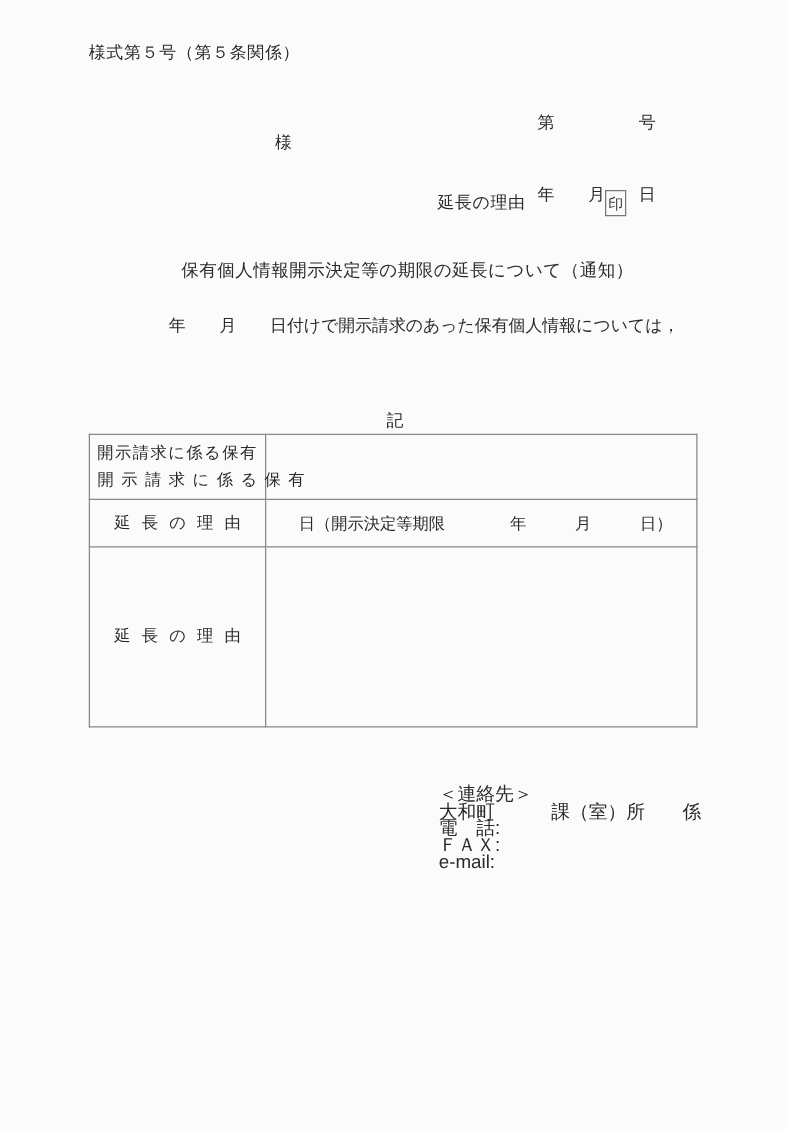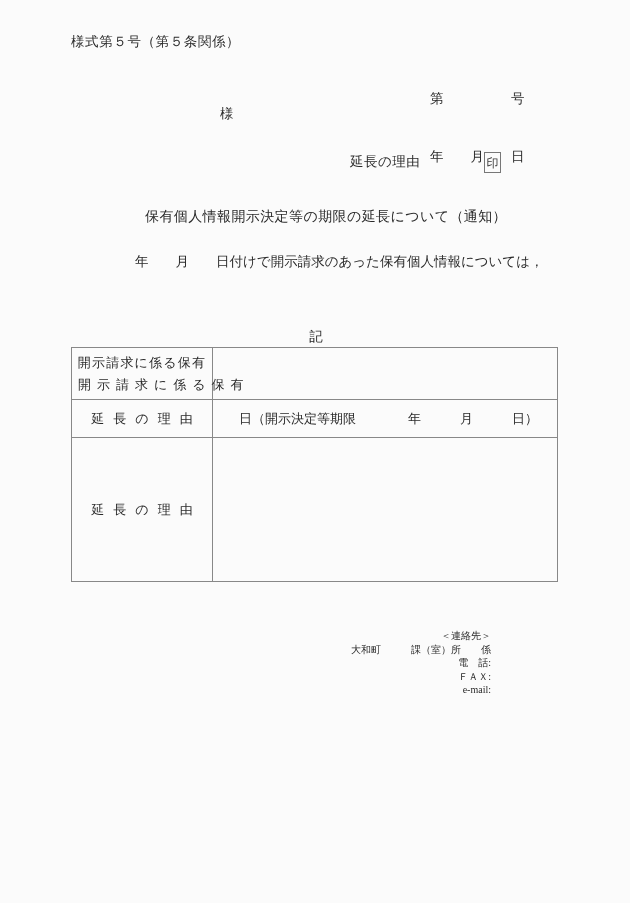--- a/index.html
+++ b/index.html
@@ -138,25 +138,24 @@
   .label-inner.spread-wide { letter-spacing: 9px; padding-left: 9px; }
   .row-1 { height: 52px; }
   .row-2 { height: 38px; }
   .row-3 { height: 144px; }
   .value-inner { white-space: pre; display: block; }
 
   
   .contact {
     left: 351px;
     top: 629px;
-    font-family: Liberation Serif, serif;
-    font-size: 10px;
+    font-family: Liberation Sans, sans-serif;
+    font-size: 15px;
     line-height: 13.5px;
     color: #2a2a2a;
-    text-align: right;
   }
   .contact .line { white-space: pre; display: block; }
 </style>
 </head>
 <body>
 
 <div class="page">
 
   <div class="abs form-no nowrap">様式第５号（第５条関係）</div>
 

